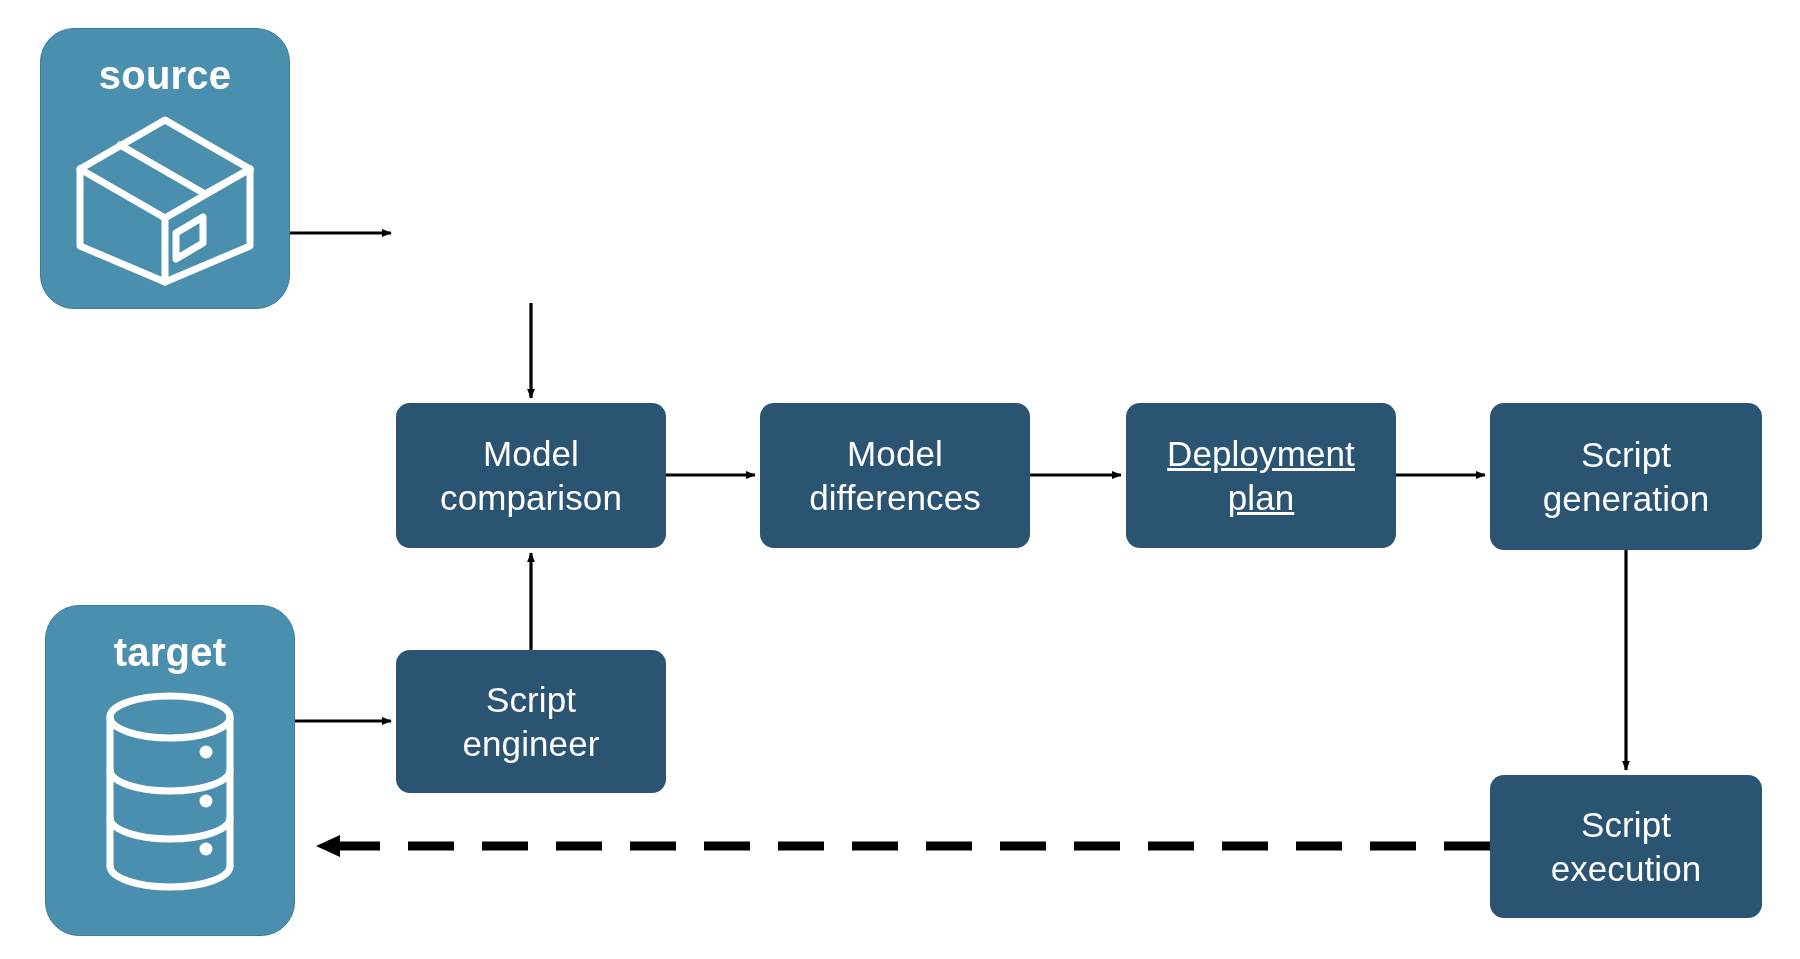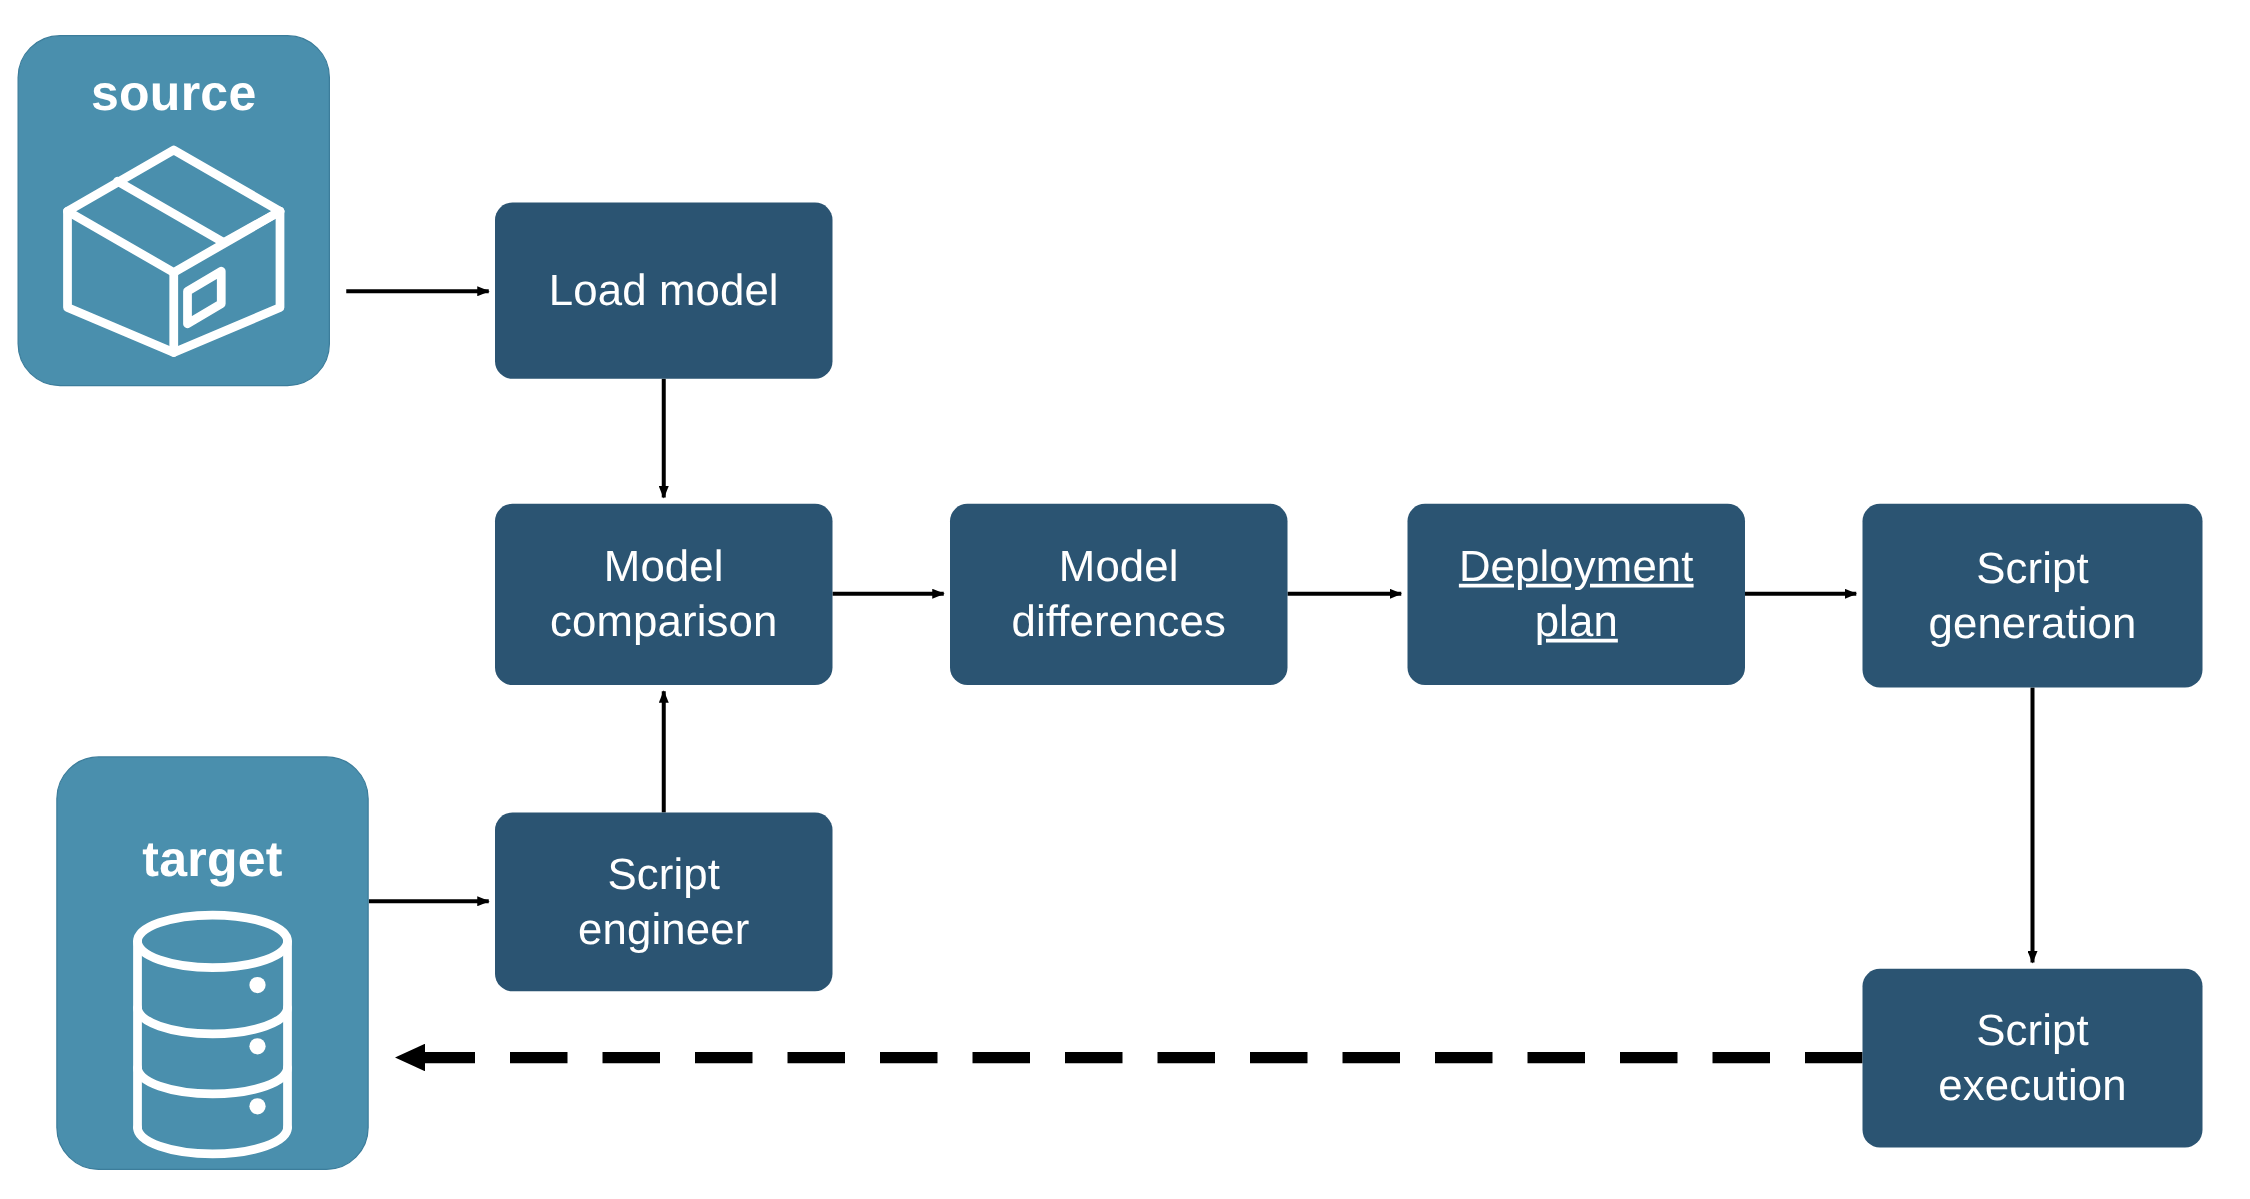--- a/index.html
+++ b/index.html
@@ -110,58 +110,55 @@
 
     <g>
       <line x1="531" y1="650" x2="531" y2="553" stroke="#000000" stroke-width="3.2" marker-end="url(#arrow)"></line>
     </g>
 
     <g>
       <line x1="1490" y1="846" x2="318" y2="846" stroke="#000000" stroke-width="9" stroke-dasharray="46 28" marker-end="url(#arrow-thick)"></line>
     </g>
   </svg>
 
-  <div class="node endpoint" style="left:14px; top:28px; width:250px; height:281px;">
+  <div class="node endpoint" style="left:40px; top:28px; width:250px; height:281px;">
     <div class="endpoint-label">source</div>
     <span class="endpoint-icon">
       <svg width="186" height="178" viewBox="0 0 186 178">
         <g fill="none" stroke="#ffffff" stroke-width="7" stroke-linejoin="round" stroke-linecap="round">
           <path d="M93 8 L178 57 L178 134 L93 170 L8 134 L8 57 Z"></path>
           <path d="M8 57 L93 106 L178 57"></path>
           <path d="M93 106 L93 170"></path>
           <path d="M48 33 L133 82"></path>
           <path d="M133 82 L178 57"></path>
           <path d="M104 121 L131 105 L131 131 L104 147 Z"></path>
         </g>
       </svg>
     </span>
   </div>
 
-  <div class="node endpoint" style="left:45px; top:605px; width:250px; height:331px;justify-content:flex-end;">
+  <div class="node endpoint" style="left:45px; top:605px; width:250px; height:331px;">
     <div class="endpoint-label">target</div>
     <span class="endpoint-icon">
       <svg width="160" height="205" viewBox="0 0 160 205">
         <g fill="none" stroke="#ffffff" stroke-width="7" stroke-linejoin="round" stroke-linecap="round">
           <ellipse cx="80" cy="28" rx="60" ry="21"></ellipse>
           <path d="M20 28 L20 177"></path>
           <path d="M140 28 L140 177"></path>
           <path d="M20 177 A60 21 0 0 0 140 177"></path>
           <path d="M20 81 A60 21 0 0 0 140 81"></path>
           <path d="M20 129 A60 21 0 0 0 140 129"></path>
         </g>
         <circle cx="116" cy="63" r="6.5" fill="#ffffff"></circle>
         <circle cx="116" cy="112" r="6.5" fill="#ffffff"></circle>
         <circle cx="116" cy="160" r="6.5" fill="#ffffff"></circle>
       </svg>
     </span>
   </div>
 
-  <div class="node process" style="left:396px; top:162px; width:270px; height:141px;">
-    <span class="node-text">Load model</span>
-  </div>
 
   <div class="node process" style="left:396px; top:403px; width:270px; height:145px;">
     <span class="node-text">Model
 comparison</span>
   </div>
 
   <div class="node process" style="left:760px; top:403px; width:270px; height:145px;">
     <span class="node-text">Model
 differences</span>
   </div>

